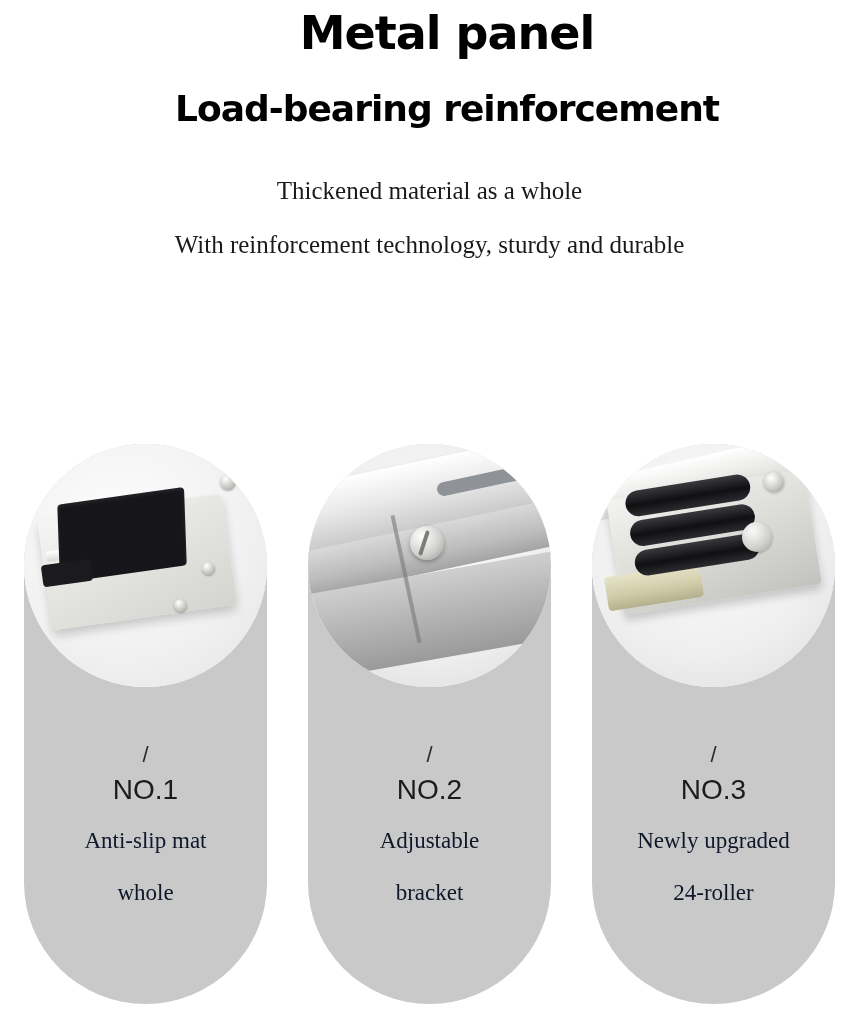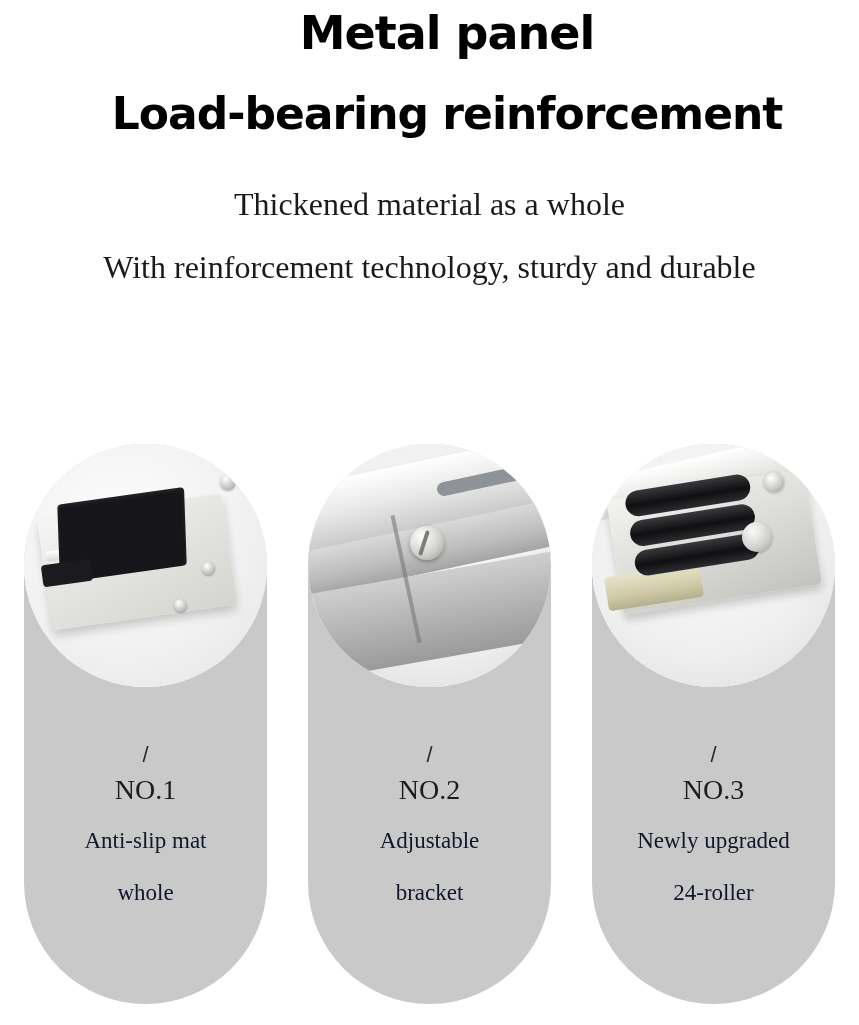--- a/index.html
+++ b/index.html
@@ -25,31 +25,31 @@
     font-weight: bold;
     color: #000000;
     letter-spacing: -1px;
     line-height: 1.18;
   }
   .headline-1 {
     font-size: 46px;
     margin: 0;
   }
   .headline-2 {
-    font-size: 44px;
+    font-size: 36px;
     margin: 28px 0 0 0;
   }
 
   .sub-block {
     text-align: center;
     margin-top: 46px;
   }
   .subline {
     font-family: "Liberation Serif", serif;
-    font-size: 32px;
+    font-size: 25px;
     color: #1a1a1a;
     margin: 0;
   }
   .subline-2 {
     margin-top: 26px;
   }
 
   .cards {
     position: absolute;
     top: 444px;
@@ -261,21 +261,21 @@
     color: #1b1b1b;
   }
   .slash {
     font-family: "Liberation Sans", sans-serif;
     font-size: 22px;
     line-height: 1;
     margin: 0 0 8px 0;
     color: #2a2a2a;
   }
   .no-label {
-    font-family: Liberation Serif, serif;
+    font-family: Liberation Sans, sans-serif;
     font-size: 28px;
     margin: 0 0 22px 0;
     color: #1b1b1b;
   }
   .desc-line {
     font-family: "Liberation Serif", serif;
     font-size: 23px;
     margin: 0 0 26px 0;
     color: #0f172a;
   }

